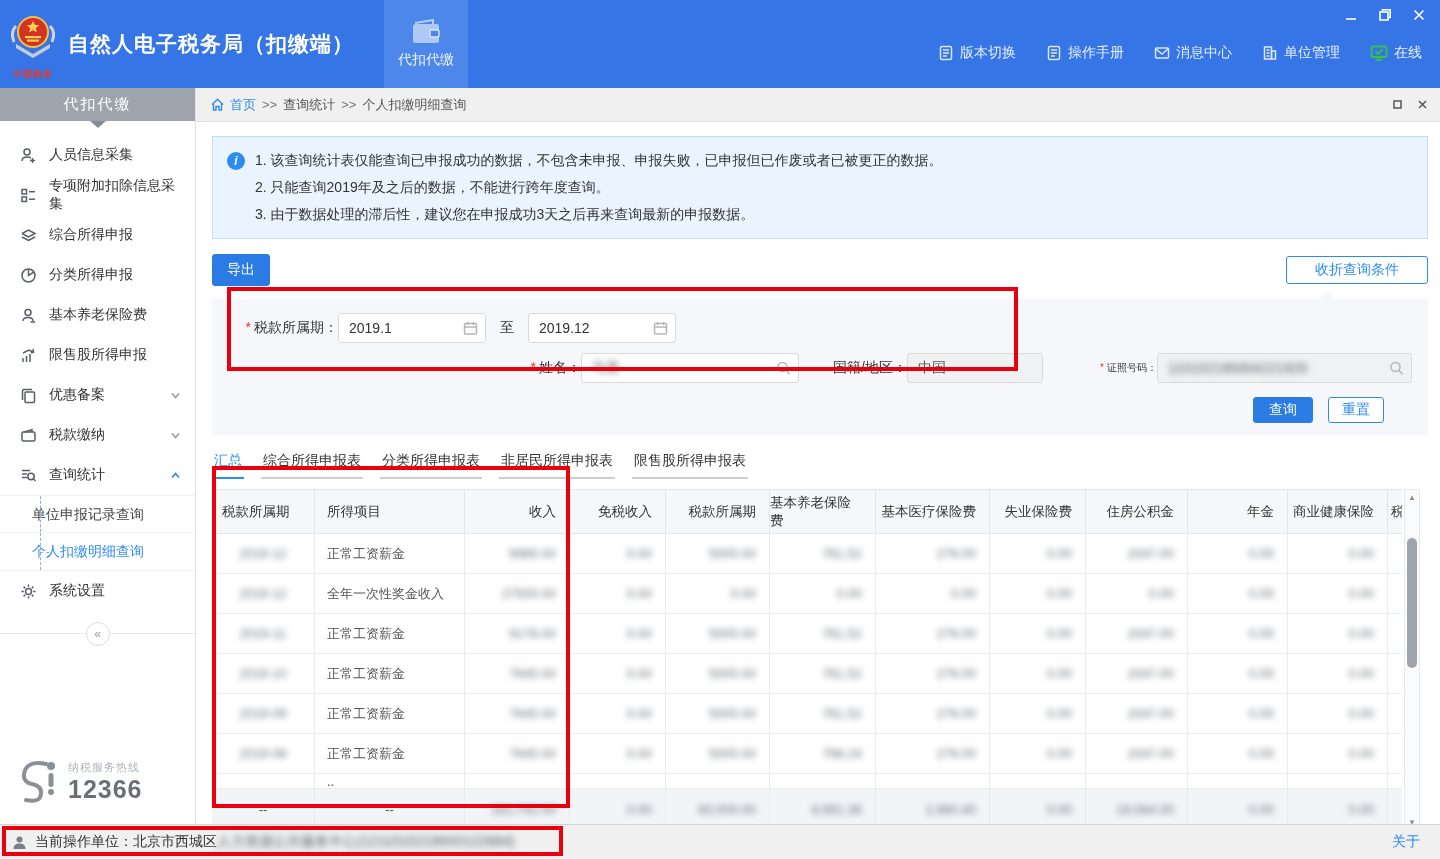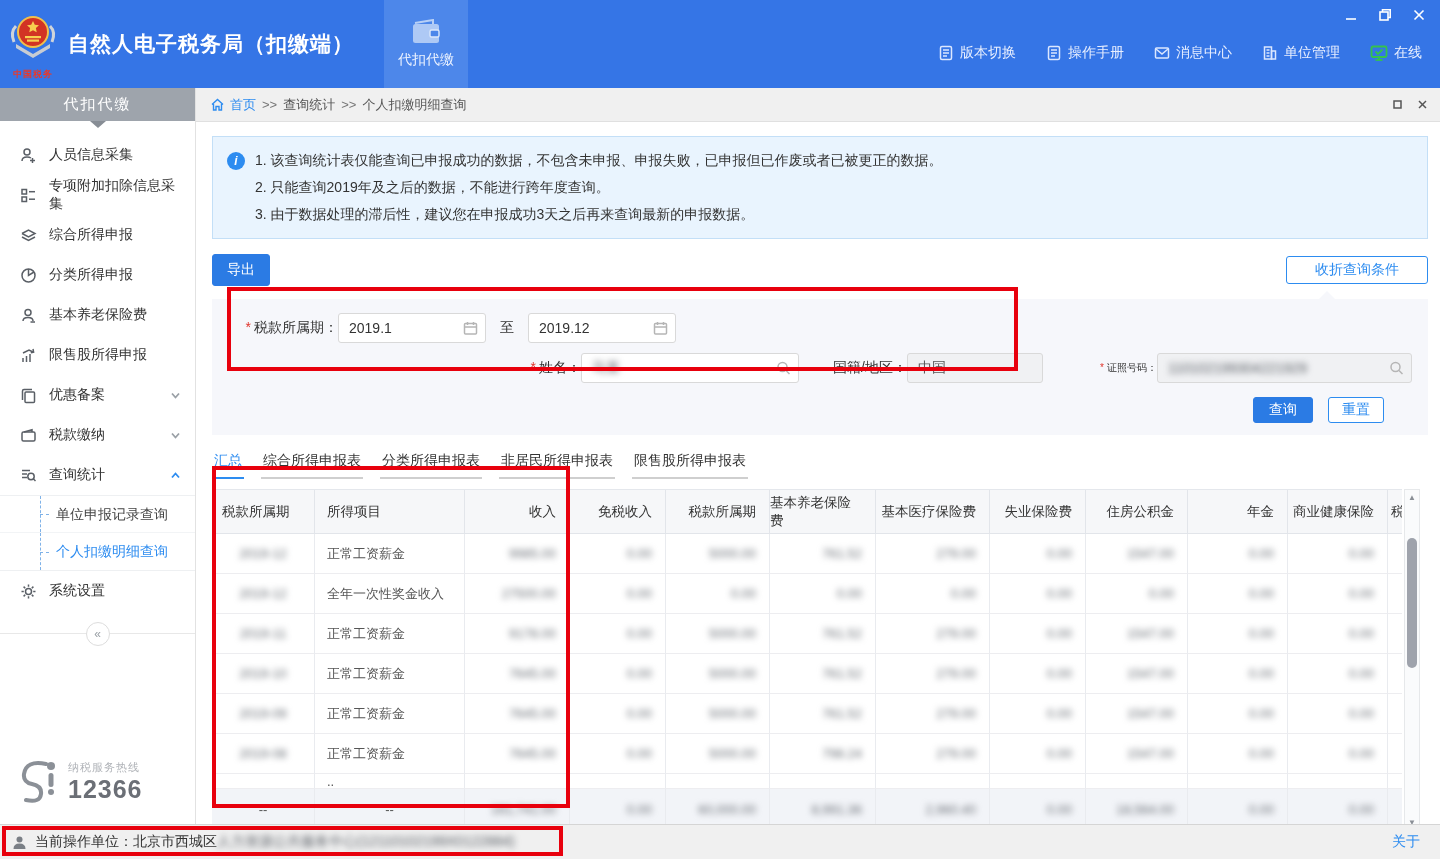--- a/index.html
+++ b/index.html
@@ -28,21 +28,21 @@
   
   .sidebar { position:relative; width:196px; background:#fff; border-right:1px solid #e2e2e2; flex:none; }
   .side-header { position:relative; height:33px; background:#9ea4ac; color:#fff; font-size:15px; display:flex; align-items:center; justify-content:center; letter-spacing:2px; }
   .side-header:after { content:""; position:absolute; left:50%; bottom:-7px; margin-left:-8px; border-left:8px solid transparent; border-right:8px solid transparent; border-top:7px solid #878d95; }
   .nav { margin-top:14px; }
   .nav-item { height:40px; display:flex; align-items:center; padding:0 14px 0 20px; cursor:pointer; color:#333; font-size:14px; }
   .nav-item .nicn { width:17px; height:17px; stroke:#5a5f66; fill:none; stroke-width:1.5; margin-right:12px; flex:none; }
   .nav-item .chev { margin-left:auto; width:11px; height:11px; stroke:#9aa0a6; fill:none; stroke-width:1.8; }
   .nav-item.open .chev { stroke:#2d8cf0; }
   .submenu { border-top:1px solid #eef0f2; border-bottom:1px solid #eef0f2; }
-  .sub-item { position:relative; height:37px; line-height:37px; padding-left:56px; font-size:14px; color:#444; cursor:pointer; border-bottom:1px solid #f2f4f6; }
+  .sub-item { position:relative; height:37px; line-height:37px; padding-left:32px; font-size:14px; color:#444; cursor:pointer; border-bottom:1px solid #f2f4f6; }
   .sub-item:last-child { border-bottom:none; }
   .sub-item:before { content:""; position:absolute; left:40px; top:0; bottom:0; border-left:1px dashed #7fb2e8; }
   .sub-item:after { content:""; position:absolute; left:40px; top:50%; width:9px; border-top:1px dashed #7fb2e8; }
   .sub-item.active { color:#2d8cf0; }
   .side-divider { position:relative; margin:22px 0 0 0; border-top:1px solid #e8e8e8; }
   .collapse-btn { position:absolute; left:50%; top:-12px; margin-left:-12px; width:24px; height:24px; border:1px solid #ddd; border-radius:50%; background:#fff; color:#9aa0a6; font-size:12px; display:flex; align-items:center; justify-content:center; cursor:pointer; }
   .hotline { position:absolute; left:16px; bottom:18px; display:flex; align-items:center; gap:8px; }
   .hotline-txt .t1 { font-size:11px; color:#b0b3b8; letter-spacing:1px; }
   .hotline-txt .t2 { font-size:25px; color:#6b6f76; font-weight:bold; letter-spacing:1px; }
 

